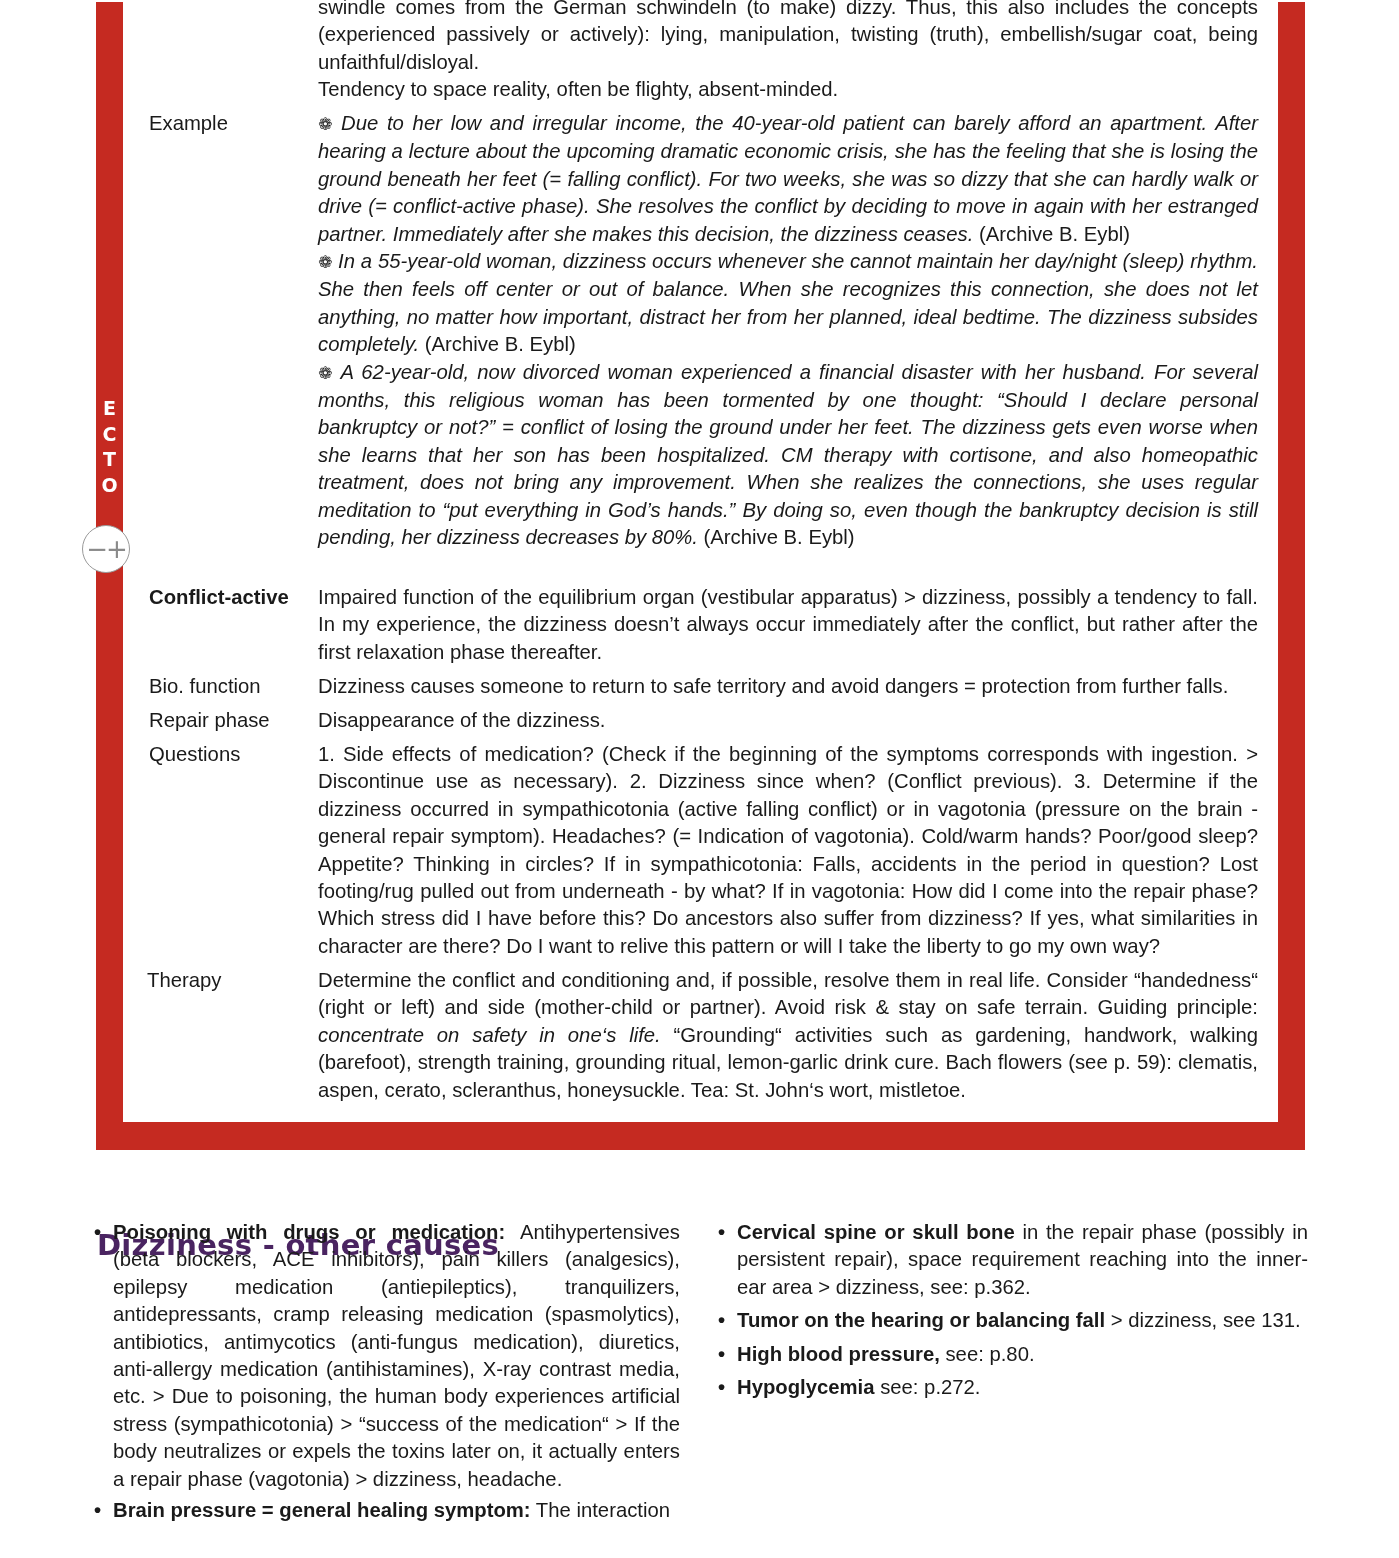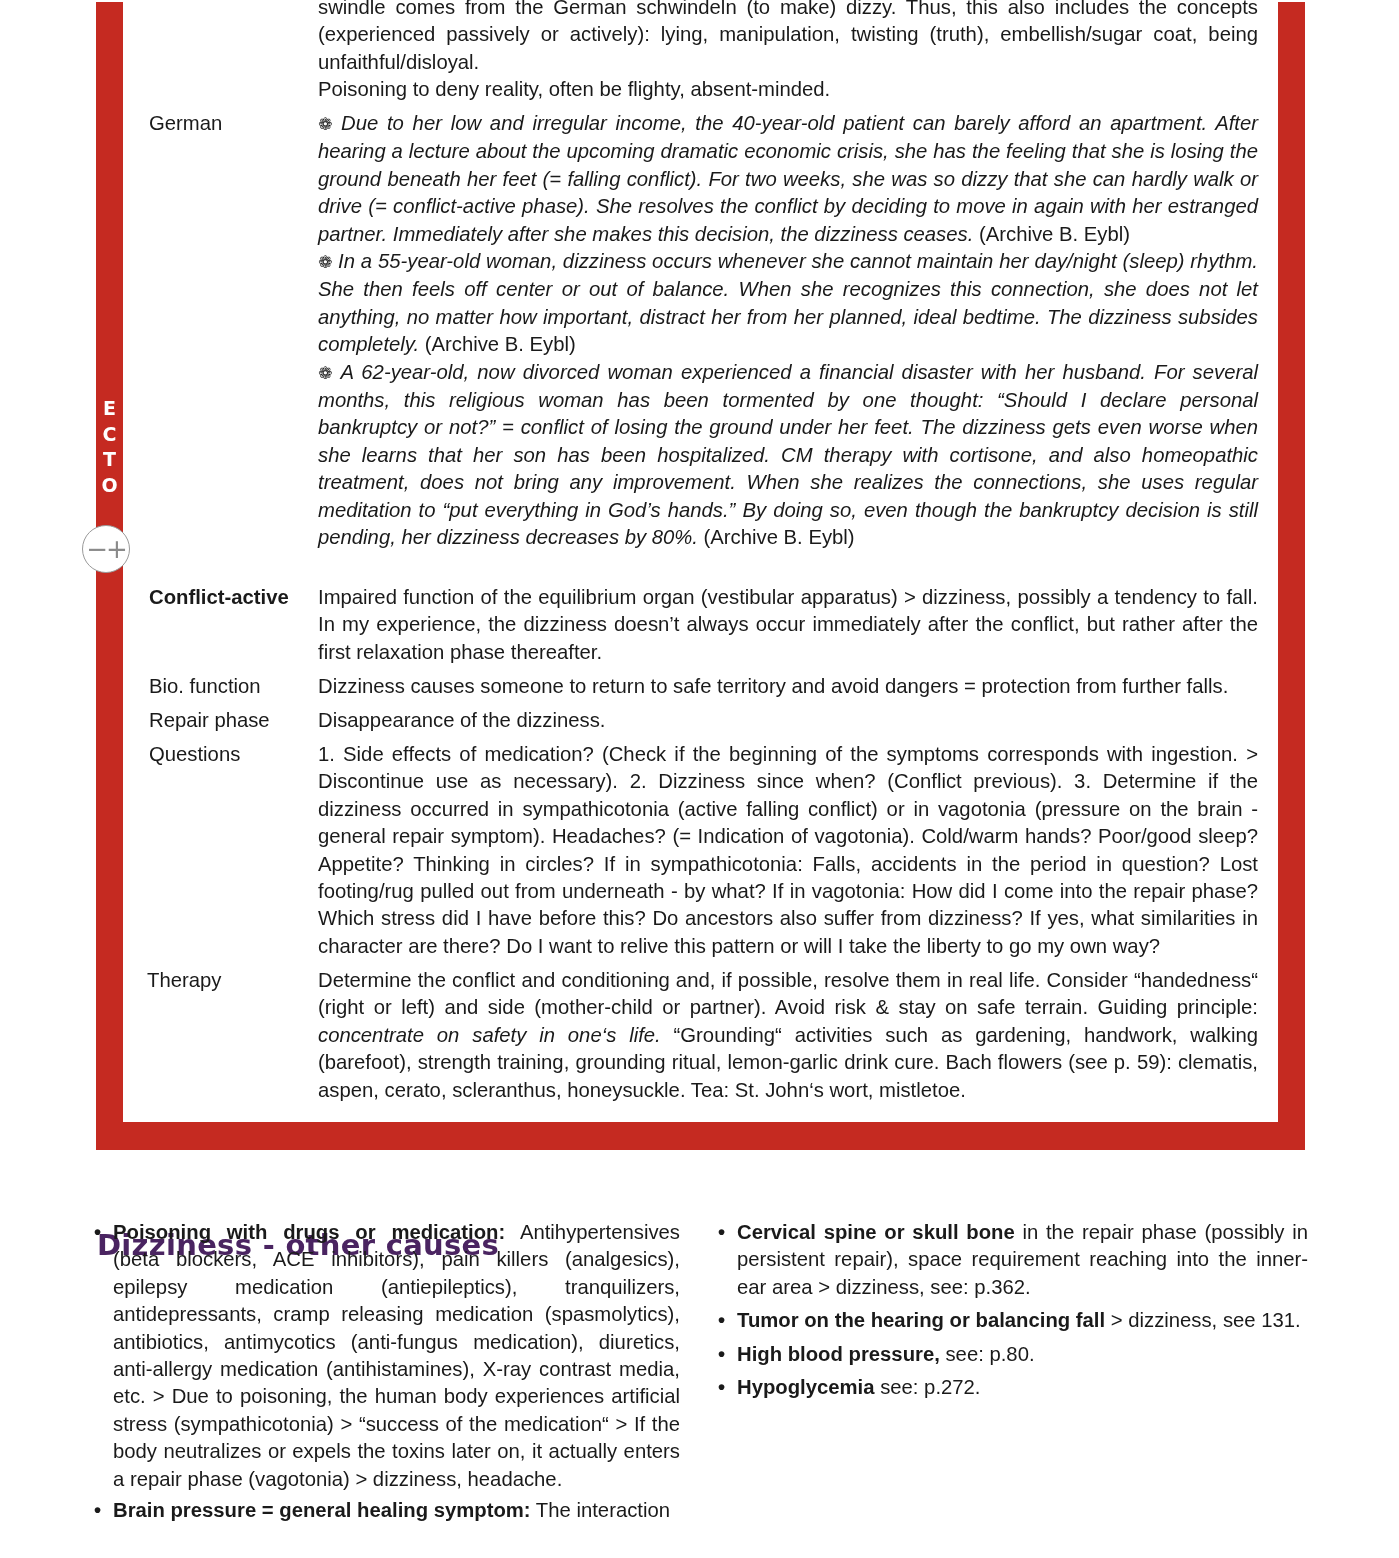--- a/index.html
+++ b/index.html
@@ -69,26 +69,26 @@
 
 <div class="zoom-toggle">
   <span>−+</span>
 </div>
 
 <div class="box-content">
 
   <div class="row" style="top:-6px;">
     <div class="body">
       <p>swindle comes from the German schwindeln (to make) dizzy. Thus, this also includes the concepts (experienced passively or actively): lying, manipulation, twisting (truth), embellish/sugar coat, being unfaithful/disloyal.</p>
-      <p>Poisoning to deny reality, often be flighty, absent-minded.</p>
+      <p>Tendency to space reality, often be flighty, absent-minded.</p>
     </div>
   </div>
 
   <div class="row" style="top:110px;">
-    <div class="label">German</div>
+    <div class="label">Example</div>
     <div class="body">
       <p>
         <span class="flower">❁</span>
         <span class="italic">Due to her low and irregular income, the 40-year-old patient can barely afford an apartment. After hearing a lecture about the upcoming dramatic economic crisis, she has the feeling that she is losing the ground beneath her feet (= falling conflict). For two weeks, she was so dizzy that she can hardly walk or drive (= conflict-active phase). She resolves the conflict by deciding to move in again with her estranged partner. Immediately after she makes this decision, the dizziness ceases.</span>
         <span>(Archive B. Eybl)</span>
       </p>
       <p>
         <span class="flower">❁</span>
         <span class="italic">In a 55-year-old woman, dizziness occurs whenever she cannot maintain her day/night (sleep) rhythm. She then feels off center or out of balance. When she recognizes this connection, she does not let anything, no matter how important, distract her from her planned, ideal bedtime. The dizziness subsides completely.</span>
         <span>(Archive B. Eybl)</span>

